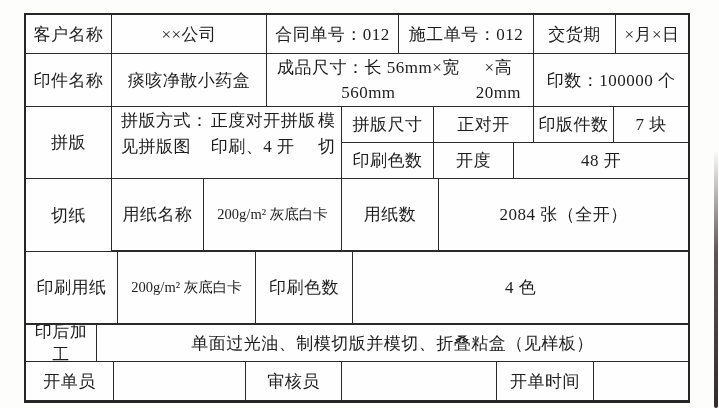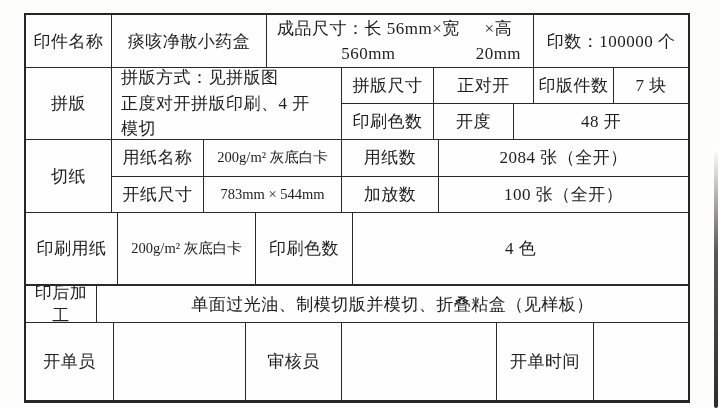--- a/index.html
+++ b/index.html
@@ -23,35 +23,43 @@
   .r:last-child{border-bottom:none;flex:1 1 auto;}
   .c{
     box-sizing:border-box;border-right:1.6px solid #2a2a2a;
     display:flex;align-items:center;justify-content:center;
     text-align:center;padding:1px 3px;overflow:hidden;
   }
   .c.last{border-right:none;flex:1;}
   .sub{display:flex;flex-direction:column;flex:1;box-sizing:border-box;}
   .subrow{display:flex;flex:1;box-sizing:border-box;}
   .subrow.mid{border-bottom:1.6px solid #2a2a2a;}
-  .lines{flex-direction:column;align-items:flex-start;justify-content:center;
+  .lines{flex-direction:row;align-items:flex-start;justify-content:center;
          text-align:left;padding-left:9px;line-height:1.5;}
   .two-line{flex-direction:row;line-height:1.5;}
   .small{font-size:14.5px;letter-spacing:0;}
   .scan-edge{
     position:absolute;right:1px;top:150px;width:4px;height:258px;
     background:linear-gradient(180deg,rgba(40,40,40,0),rgba(35,30,28,.75) 40%,rgba(25,22,20,.9));
     border-radius:2px;
   }
 </style>
 </head>
 <body>
 
 <div class="tbl">
 
+  <div class="r" style="height:39px">
+    <div class="c" style="width:86px">客户名称</div>
+    <div class="c" style="width:155px">××公司</div>
+    <div class="c" style="width:132px">合同单号：012</div>
+    <div class="c" style="width:135px">施工单号：012</div>
+    <div class="c" style="width:82px">交货期</div>
+    <div class="c last">×月×日</div>
+  </div>
 
   <div class="r" style="height:53px">
     <div class="c" style="width:86px">印件名称</div>
     <div class="c" style="width:155px">痰咳净散小药盒</div>
     <div class="c two-line" style="width:267px">
       <div>成品尺寸：长 56mm×宽 560mm</div>
       <div>×高 20mm</div>
     </div>
     <div class="c last">印数：100000 个</div>
   </div>
@@ -80,26 +88,20 @@
 
   <div class="r" style="height:73px">
     <div class="c" style="width:86px">切纸</div>
     <div class="sub">
       <div class="subrow mid">
         <div class="c" style="width:92px">用纸名称</div>
         <div class="c small" style="width:138px">200g/m² 灰底白卡</div>
         <div class="c" style="width:97px">用纸数</div>
         <div class="c last">2084 张（全开）</div>
       </div>
-      <div class="subrow">
-        <div class="c" style="width:92px">开纸尺寸</div>
-        <div class="c small" style="width:138px">783mm × 544mm</div>
-        <div class="c" style="width:97px">加放数</div>
-        <div class="c last">100 张（全开）</div>
-      </div>
     </div>
   </div>
 
   <div class="r" style="height:73px">
     <div class="sub">
       <div class="subrow mid">
         <div class="c" style="width:92px">印刷用纸</div>
         <div class="c small" style="width:138px">200g/m² 灰底白卡</div>
         <div class="c" style="width:97px">印刷色数</div>
         <div class="c last">4 色</div>

